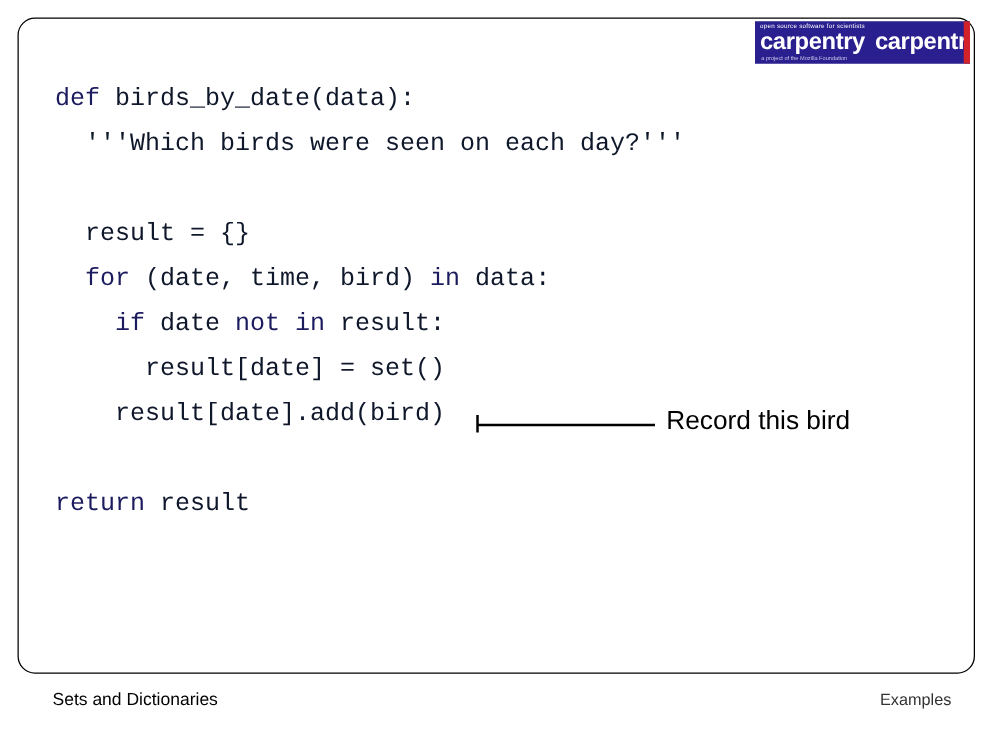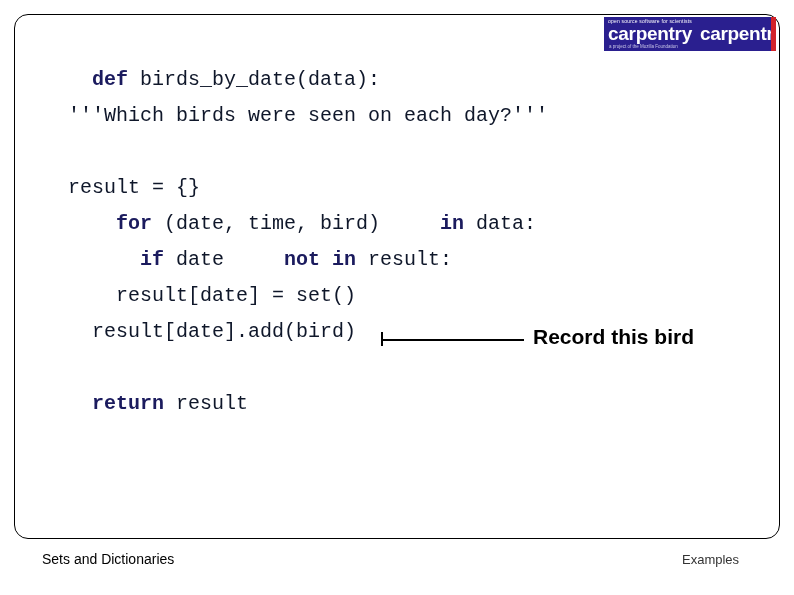--- a/index.html
+++ b/index.html
@@ -82,33 +82,32 @@
     left: 44px;
     top: 62px;
     width: 640px;
     font-family: "Liberation Mono", "DejaVu Sans Mono", monospace;
     font-size: 20px;
     line-height: 36px;
     color: #8a8a9e;
     white-space: pre;
   }
   .code .ln { display: block; height: 36px; }
-  .kw { color: #1b1b5e; font-weight: bold; margin-left: 48px; }
+  .kw { color: #1b1b5e; font-weight: normal; }
   .plain { color: #0f172a; }
 
   
   .callout-text {
     position: absolute;
     left: 533px;
     top: 325px;
     font-size: 21px;
     color: #000000;
     white-space: nowrap;
     font-family: "Liberation Sans", sans-serif;
-    font-weight: bold;
   }
   .callout-line {
     position: absolute;
     left: 382px;
     top: 339px;
     width: 142px;
     height: 0;
     border-top: 2px solid #000000;
   }
   .callout-tick {
@@ -125,21 +124,21 @@
     position: absolute;
     left: 42px;
     top: 551px;
     font-size: 14px;
     color: #000000;
     white-space: nowrap;
     text-align: right;
   }
   .footer-right {
     position: absolute;
-    left: 682px;
+    left: 704px;
     top: 552px;
     font-size: 13px;
     color: #333333;
     white-space: nowrap;
   }
 </style>
 </head>
 <body>
 
 <div class="slide-frame"></div>

